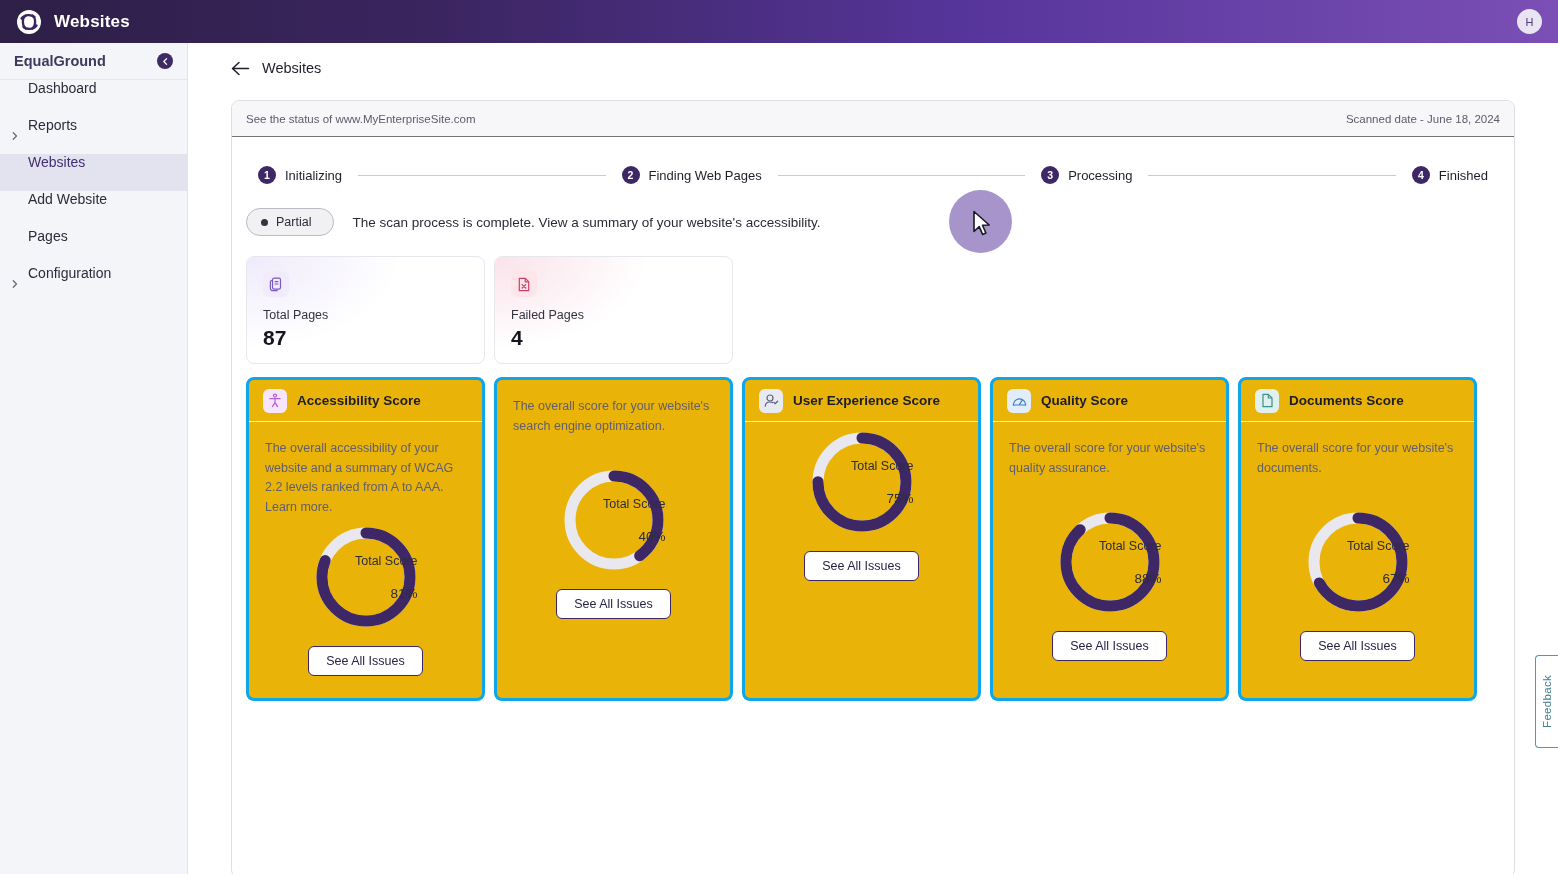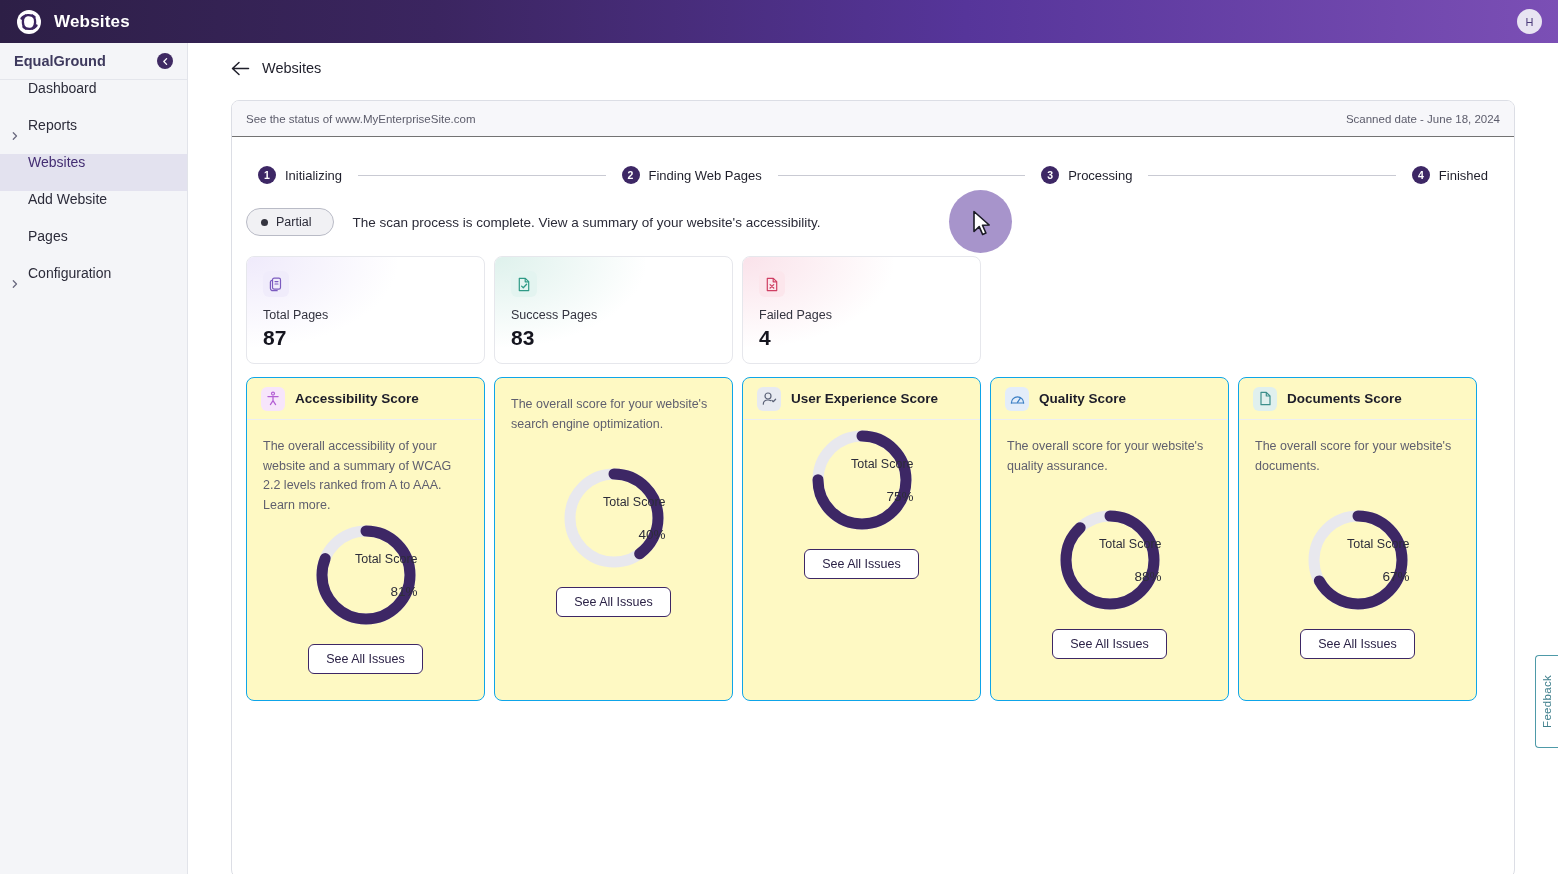--- a/index.html
+++ b/index.html
@@ -113,22 +113,22 @@
   }
   .stat-ico.purple { background: #f0ecfb; }
   .stat-ico.teal   { background: #e3f4f0; }
   .stat-ico.pink   { background: #fce6ec; }
   .stat-label { position: relative; font-size: 12.5px; color: #33333f; margin-top: 11px; }
   .stat-value { position: relative; font-size: 21px; font-weight: bold; color: #15151f; margin-top: 4px; }
 
   
   #score-row { display: flex; gap: 9px; padding: 13px 0 0 14px; }
   .score-card {
-    width: 239px; height: 324px; border: 1px solid #0ea5e9; border-radius: 8px;
-    background: #fef9c3; display: flex; flex-direction: column;
+    width: 239px; height: 324px; border: 3px solid #0ea5e9; border-radius: 8px;
+    background: #eab308; display: flex; flex-direction: column;
   }
   .score-head {
     height: 42px; display: flex; align-items: center; gap: 10px;
     padding: 0 14px; border-bottom: 1px solid #eceef2;
   }
   .score-ico {
     width: 24px; height: 24px; border-radius: 6px;
     display: flex; align-items: center; justify-content: center; flex: none;
   }
   .score-ico.a11y { background: #f7e5fb; }
@@ -279,31 +279,20 @@
           <svg width="14" height="15" viewBox="0 0 14 15">
             <rect x="3.5" y="1.2" width="8" height="11" rx="1.6" stroke="#7b5bbf" stroke-width="1.2" fill="none"></rect>
             <path d="M3 3.3A1.8 1.8 0 0 0 1.4 5.1v6.2A2.4 2.4 0 0 0 3.8 13.7h4.4" stroke="#7b5bbf" stroke-width="1.2" fill="none" stroke-linecap="round"></path>
             <path d="M6 4.6h3M6 7h3" stroke="#7b5bbf" stroke-width="1.1" stroke-linecap="round"></path>
           </svg>
         </div>
         <div class="stat-label">Total Pages</div>
         <div class="stat-value">87</div>
       </div>
 
-      <div class="stat-card teal">
-        <div class="stat-ico teal">
-          <svg width="14" height="15" viewBox="0 0 14 15">
-            <path d="M2.3 1.3h6l3.4 3.4v8.9H2.3z" stroke="#2f9a86" stroke-width="1.2" fill="none" stroke-linejoin="round"></path>
-            <path d="M8.2 1.3v3.5h3.5" stroke="#2f9a86" stroke-width="1.2" fill="none" stroke-linejoin="round"></path>
-            <path d="M4.6 9.1 6.3 10.7 9.6 7.2" stroke="#2f9a86" stroke-width="1.3" fill="none" stroke-linecap="round" stroke-linejoin="round"></path>
-          </svg>
-        </div>
-        <div class="stat-label">Success Pages</div>
-        <div class="stat-value">83</div>
-      </div>
 
       <div class="stat-card pink">
         <div class="stat-ico pink">
           <svg width="14" height="15" viewBox="0 0 14 15">
             <path d="M2.3 1.3h6l3.4 3.4v8.9H2.3z" stroke="#cf3f63" stroke-width="1.2" fill="none" stroke-linejoin="round"></path>
             <path d="M8.2 1.3v3.5h3.5" stroke="#cf3f63" stroke-width="1.2" fill="none" stroke-linejoin="round"></path>
             <path d="M5.1 7.6 8.7 11M8.7 7.6 5.1 11" stroke="#cf3f63" stroke-width="1.3" stroke-linecap="round"></path>
           </svg>
         </div>
         <div class="stat-label">Failed Pages</div>

